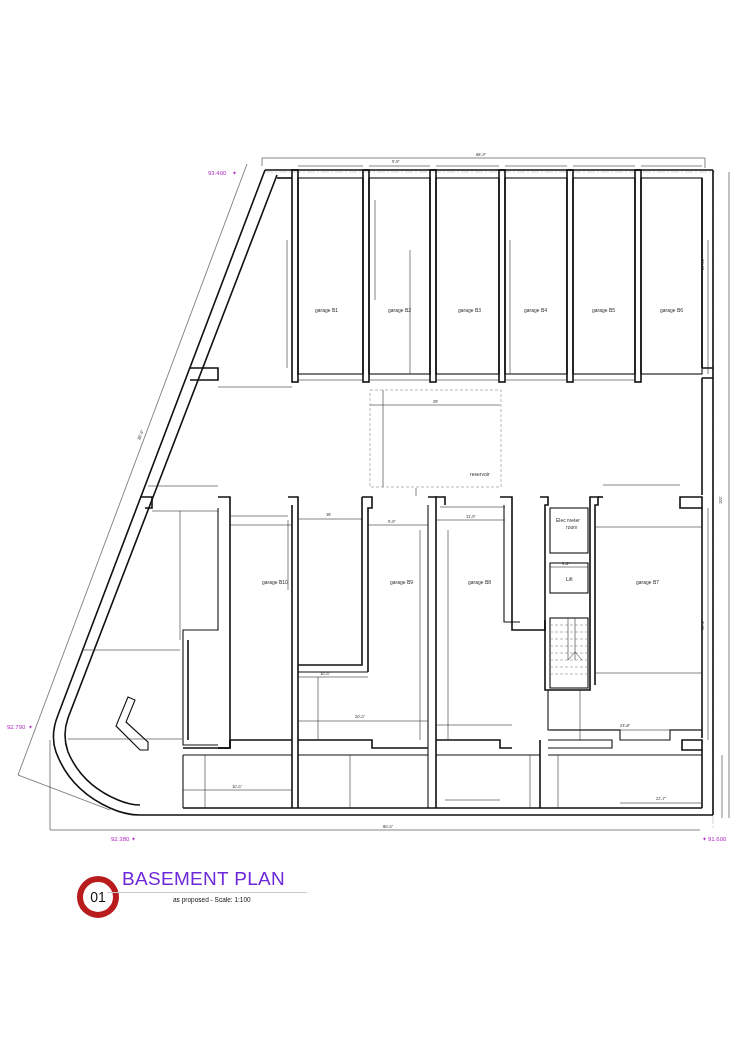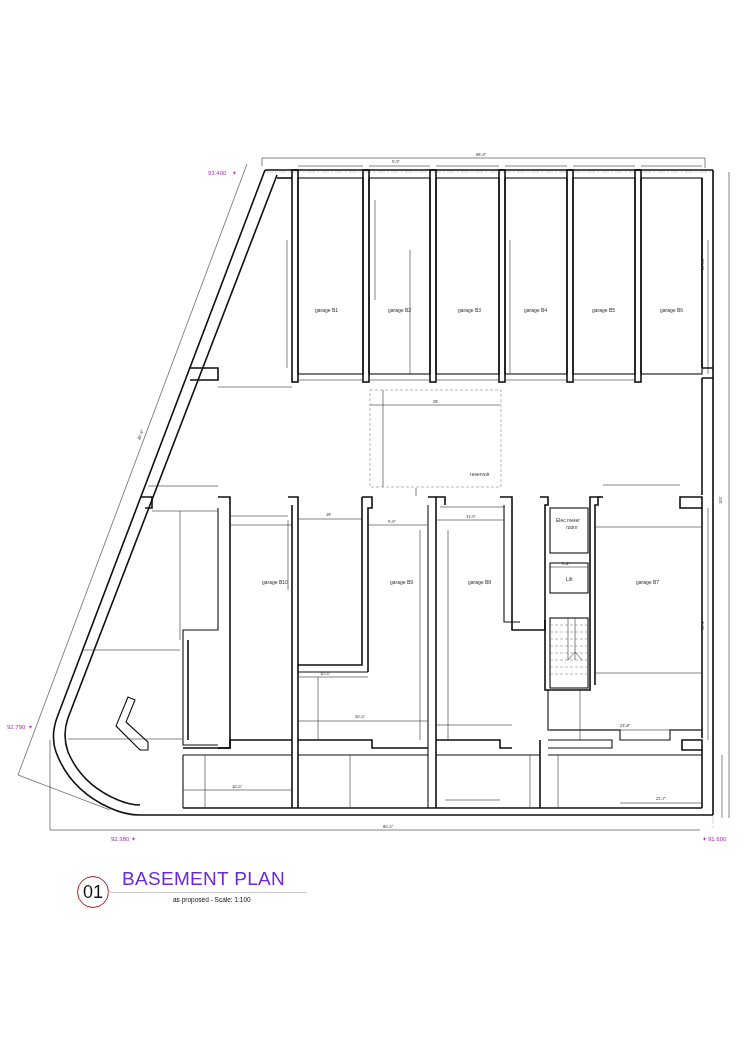--- a/index.html
+++ b/index.html
@@ -7,22 +7,22 @@
   #plan { position:absolute; left:0; top:0; width:750px; height:1060px; }
   .wall { fill:none; stroke:#111; stroke-width:1.6; }
   .wall2 { fill:none; stroke:#111; stroke-width:1.1; }
   .dim { fill:none; stroke:#333; stroke-width:0.6; }
   .dash { fill:none; stroke:#888; stroke-width:0.6; stroke-dasharray:3 2; }
   .dashc { fill:none; stroke:#aaa; stroke-width:0.5; stroke-dasharray:8 2 2 2; }
   .room { font-size:5px; fill:#333; font-family:"Liberation Sans", sans-serif; }
   .dimtxt { font-size:4px; fill:#222; font-family:"Liberation Sans", sans-serif; }
   .lvl { font-size:6px; fill:#b030c0; font-family:"Liberation Sans", sans-serif; }
   .title-block { position:absolute; left:77px; top:868px; width:260px; height:50px; }
-  .num-circle { position:absolute; left:0; top:8px; width:30px; height:30px; border:1px solid #b91c1c; border-radius:50%;
-    font-size:18px; line-height:30px; text-align:center; color:#111; }
+  .num-circle { position:absolute; left:0; top:8px; width:30px; height:30px; border:6px solid #b91c1c; border-radius:50%;
+    font-size:14px; line-height:30px; text-align:center; color:#111; }
   .title { position:absolute; left:45px; top:0; font-size:19px; color:#6d28d9; letter-spacing:0.3px; white-space:nowrap; }
   .rule { position:absolute; left:30px; top:24px; width:200px; height:1px; background:#ccc; }
   .subtitle { position:absolute; left:96px; top:28px; font-size:6.5px; color:#111; white-space:nowrap; }
 </style>
 </head>
 <body>
 
 <svg id="plan" viewBox="0 0 750 1060" xmlns="http://www.w3.org/2000/svg">
 
   <g>

